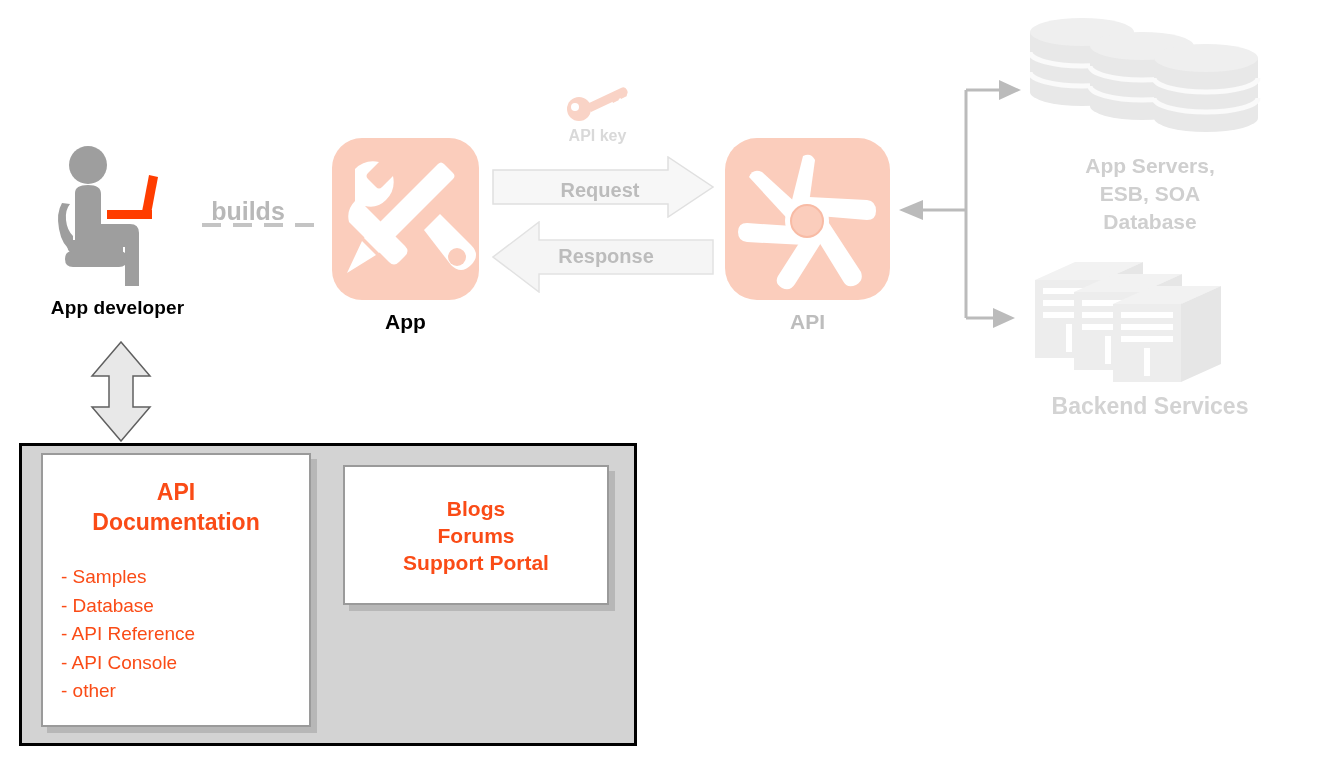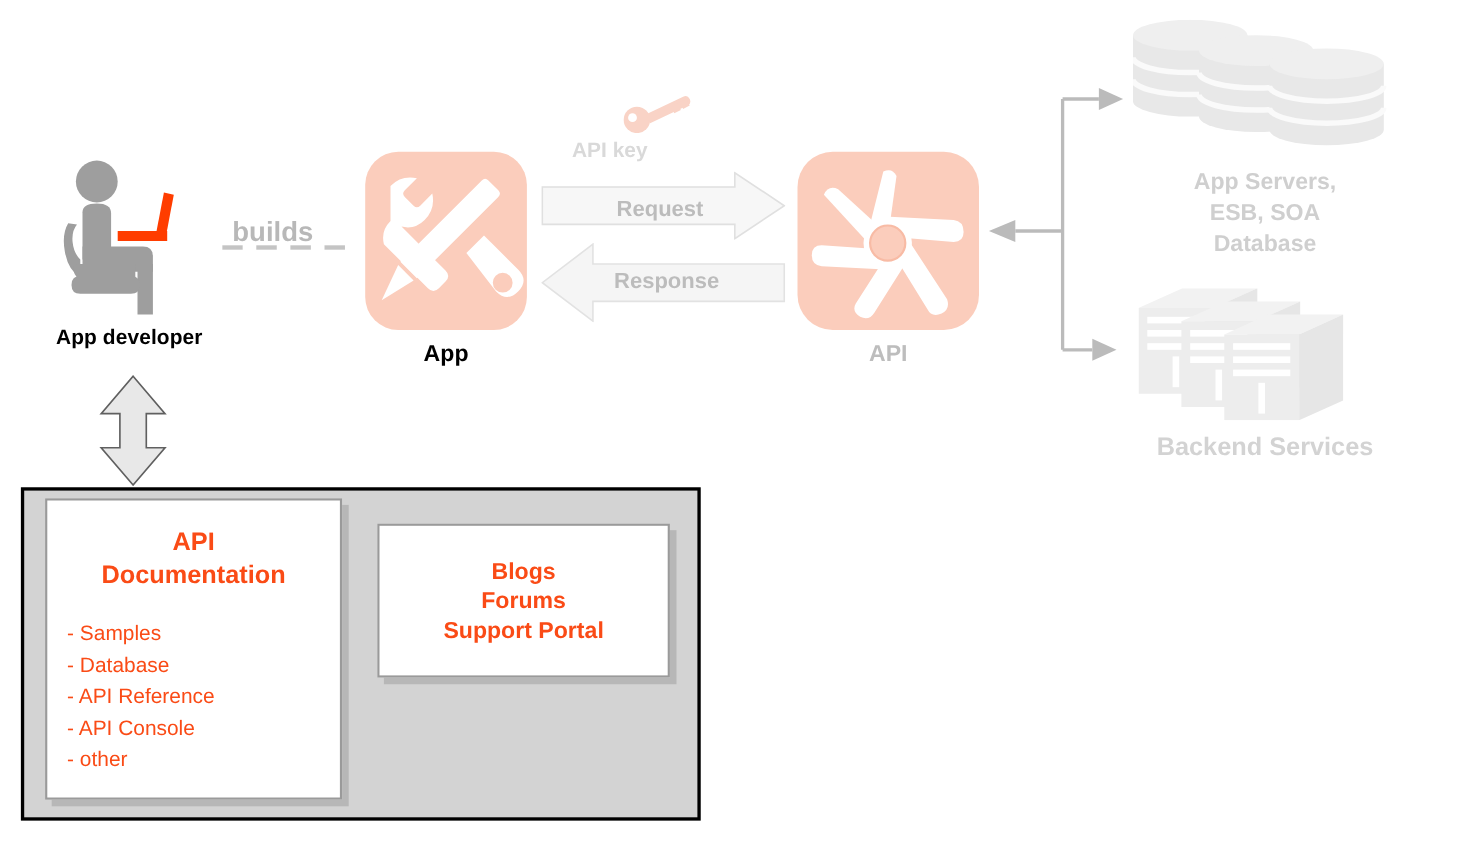--- a/index.html
+++ b/index.html
@@ -57,21 +57,22 @@
     text-align: center;
     font-size: 21px;
     font-weight: bold;
     color: #000000;
   }
 
   
   #api-key-icon { left: 566px; top: 85px; width: 62px; height: 36px; }
   #api-key-label {
     left: 520px; top: 127px; width: 155px;
-    font-size: 19px;
+    text-align: center;
+    font-size: 16px;
     font-weight: bold;
     color: #d9d9d9;
   }
 
   
   #request-arrow  { left: 492px; top: 156px; width: 222px; height: 62px; }
   #response-arrow { left: 492px; top: 221px; width: 222px; height: 72px; }
   .flow-label {
     text-align: center;
     font-size: 20px;
@@ -150,21 +151,21 @@
   #api-doc-list {
     margin: 26px 0 0 18px;
     font-size: 19px;
     font-weight: normal;
     color: #FA4B16;
     line-height: 28.5px;
   }
   .doc-bullet { white-space: nowrap; }
 
   #community-card {
-    left: 343px; top: 476px; width: 266px; height: 140px;
+    left: 343px; top: 465px; width: 266px; height: 140px;
   }
   #community-text {
     margin-top: 28px;
     text-align: center;
     font-size: 21px;
     font-weight: bold;
     color: #FA4B16;
     line-height: 27px;
   }
 </style>

